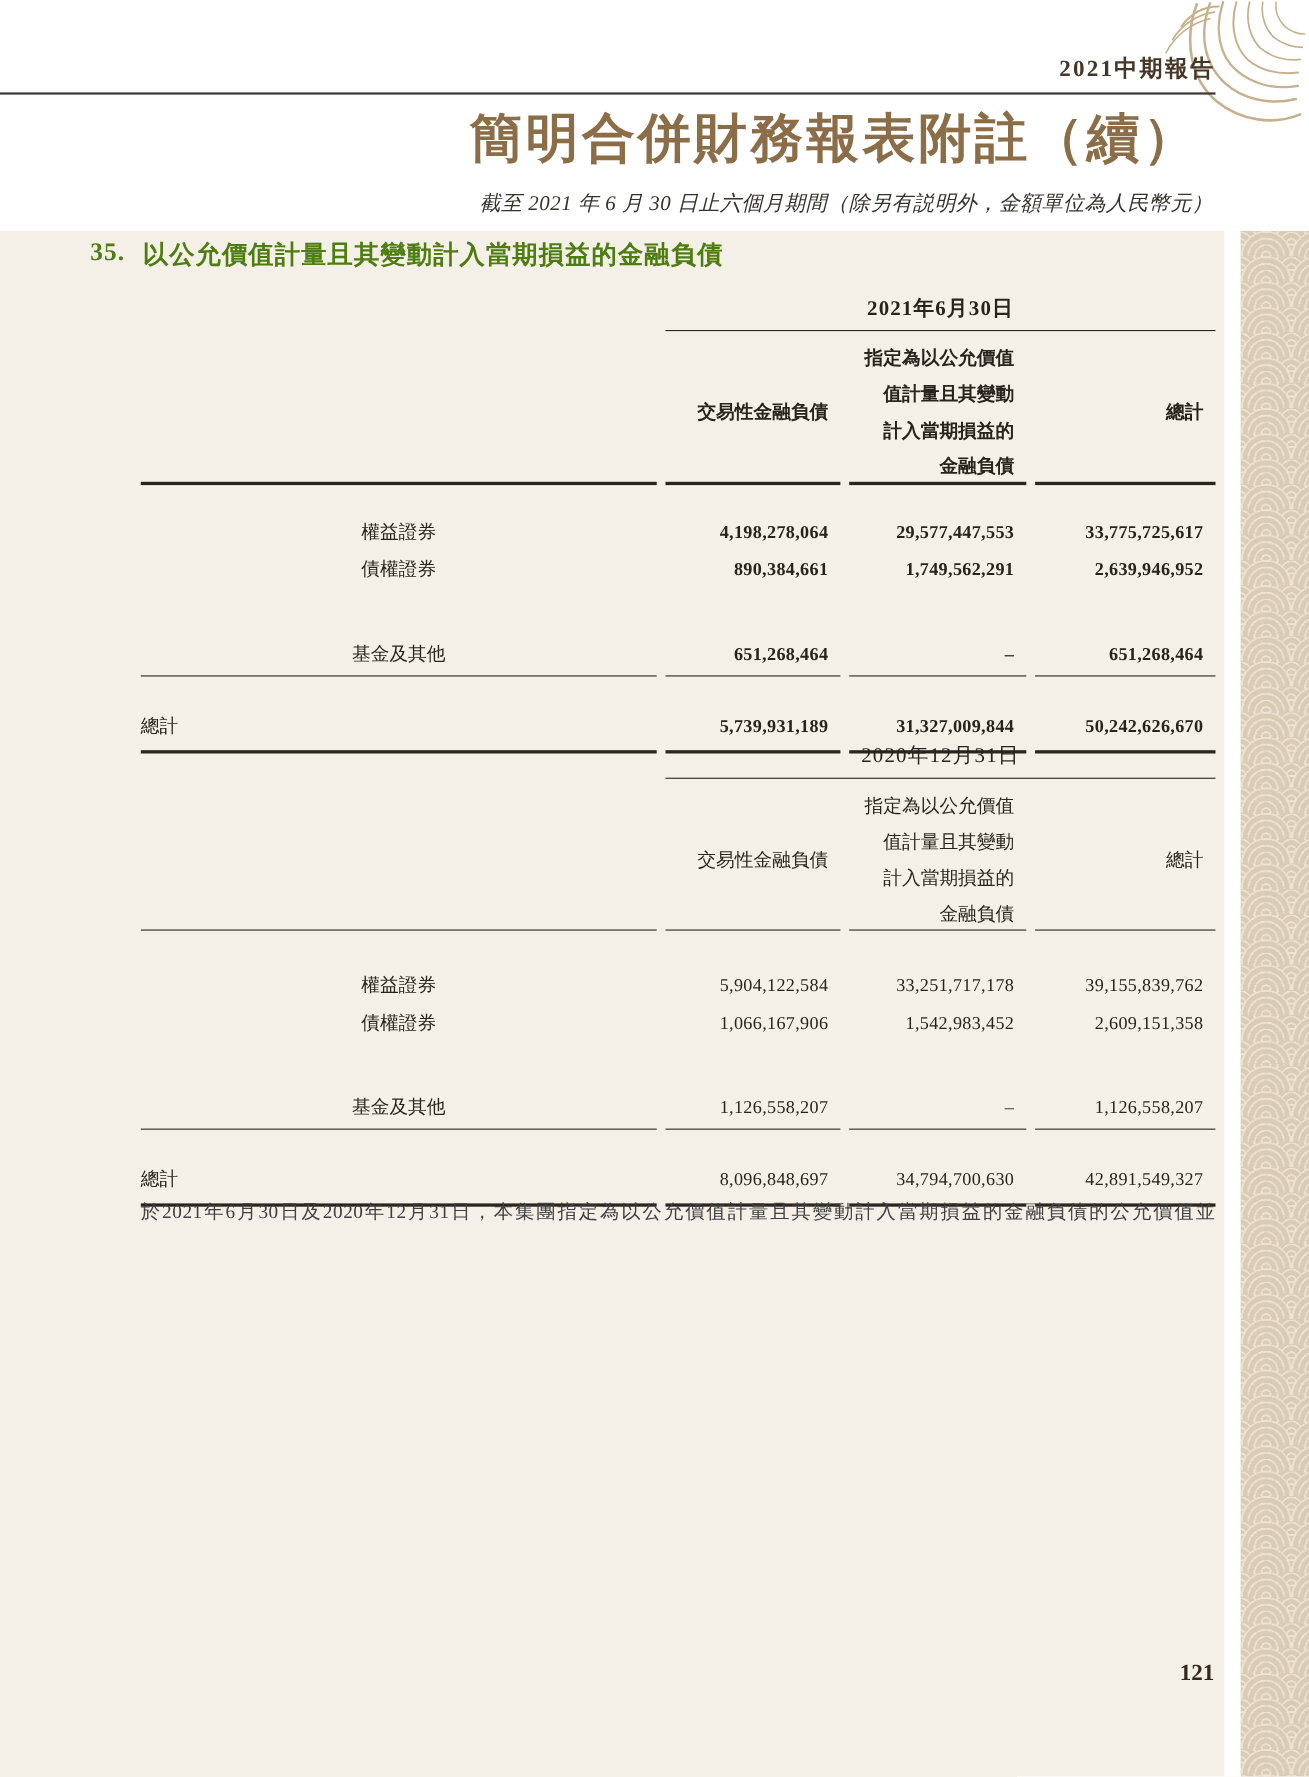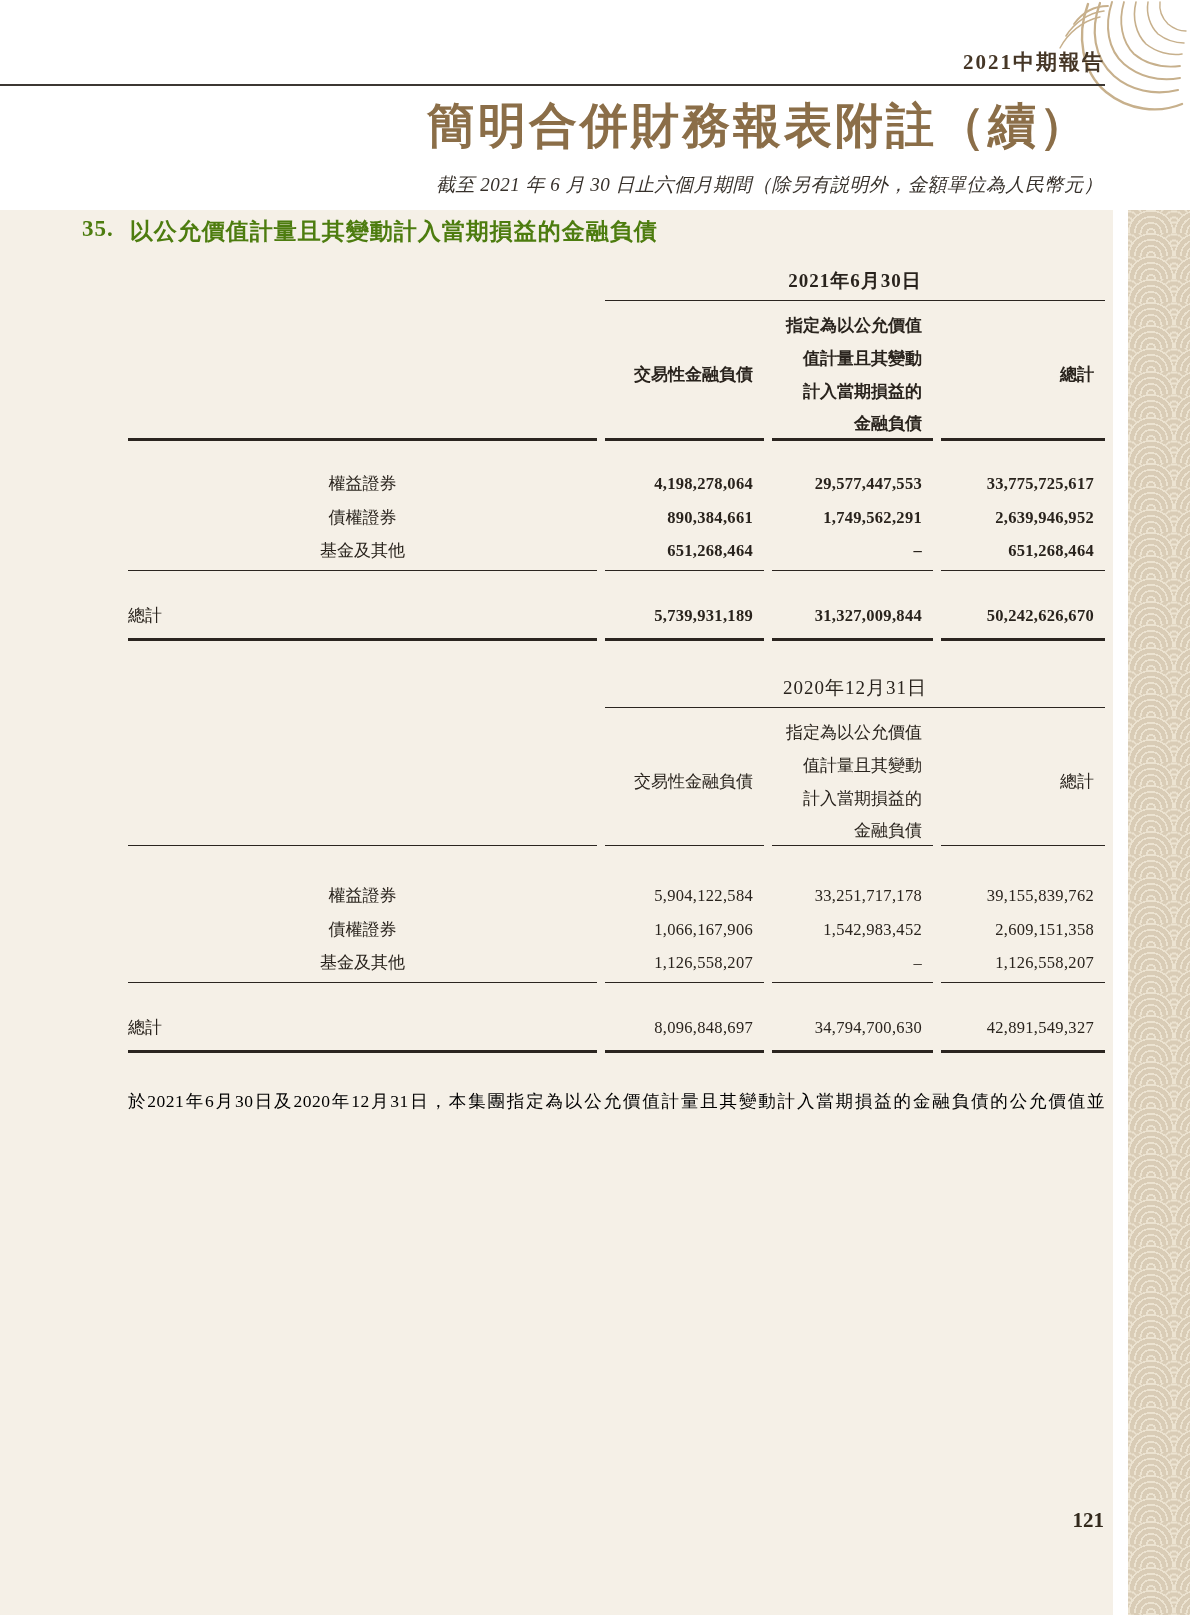--- a/index.html
+++ b/index.html
@@ -66,30 +66,30 @@
   .h-line{line-height:33px;font-size:17px;}
   .h-main{line-height:24px;font-size:17px;margin-top:4px;}
   .t1 .colhead-row{font-weight:bold;}
 
   .body-rows{margin-top:26px;}
   .t2 .body-rows{margin-top:33px;}
   .row{line-height:33.5px;font-size:17px;}
   .row .lbl{text-align:center;}
   .row .num{text-align:right;padding-right:11px;font-size:16.5px;letter-spacing:0.3px;}
   .t1 .row .num{font-weight:bold;}
-  .row.last-row > div{padding-bottom:2px;border-bottom:1.5px solid #2b2520;}
+  .row.last-row > div{padding-bottom:2px;border-bottom:1.5px solid #2b2520;margin-top:44px;}
 
   .total-row{margin-top:28px;line-height:33.5px;font-size:17px;}
   .total-row > div{padding-bottom:6px;border-bottom:3px solid #2b2520;}
   .total-row .num{text-align:right;padding-right:11px;font-size:16.5px;letter-spacing:0.3px;}
   .t1 .total-row .num{font-weight:bold;}
 
   .note-para{
     position:absolute;left:128px;top:1086px;width:977px;
-    font-size:17.5px;color:#000000;letter-spacing:0.5px;font-family:Liberation Serif, serif;
+    font-size:17.5px;color:#404040;letter-spacing:0.5px;font-family:Liberation Serif, serif;
   }
   .note-line{line-height:30px;}
   .note-line.justified{text-align:justify;text-align-last:justify;}
 
   .page-number{
     position:absolute;right:86px;top:1508px;
     font-size:21px;font-weight:bold;color:#33291c;
   }
 </style>
 </head>

